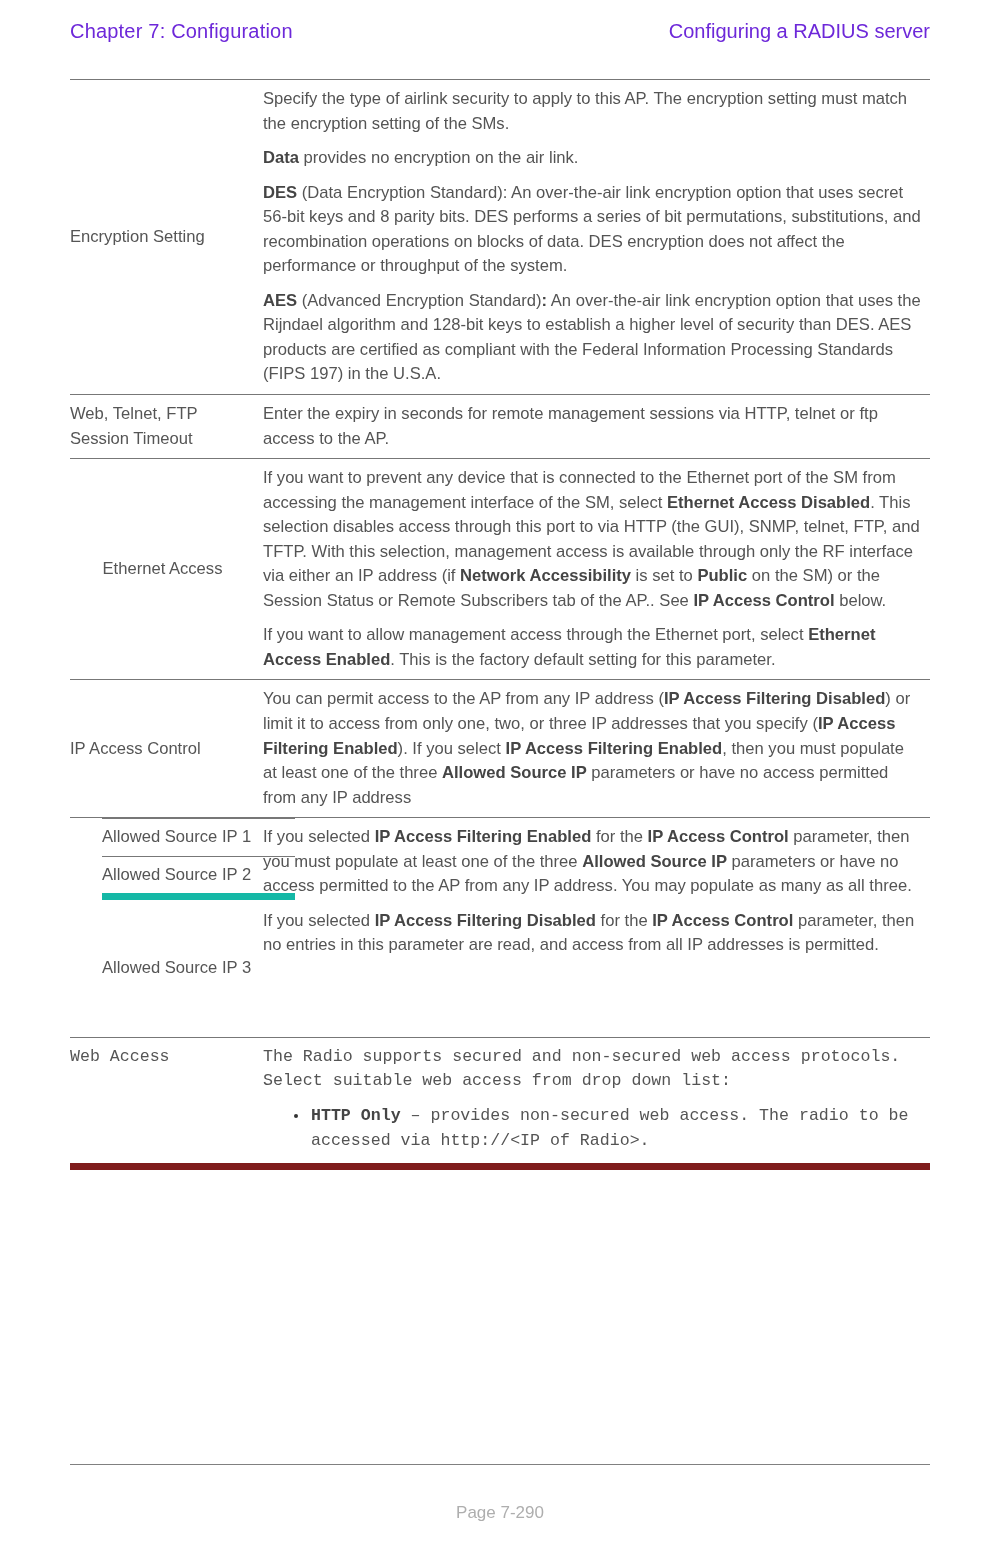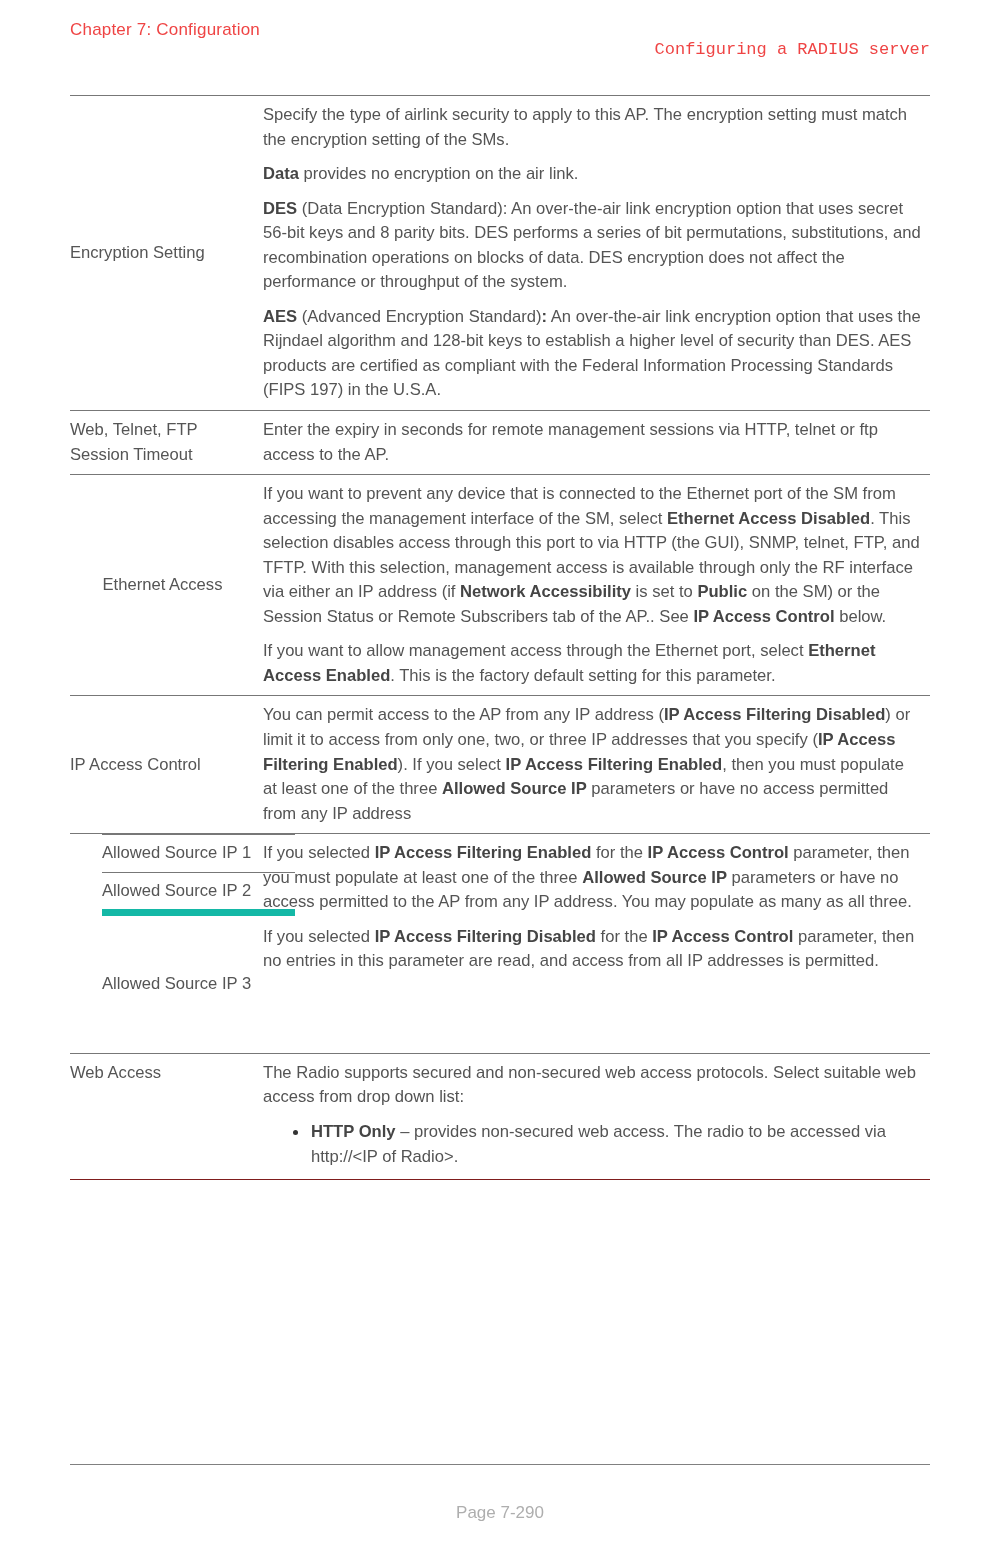--- a/index.html
+++ b/index.html
@@ -13,51 +13,50 @@
     color: #545454;
     position: relative;
     height: 1555px;
   }
   .page {
     padding: 20px 70px 0 70px;
   }
   .header {
     display: flex;
     justify-content: space-between;
-    font-size: 17px;
-    color: #ef4444;
+    font-size: 20px;
+    color: #6d28d9;
     padding-bottom: 36px;
-    flex-direction: column;
   }
   .header .left {
     letter-spacing: 0.2px;
   }
   .header .right {
     text-align: right;
-    font-family: Liberation Mono, monospace;
   }
   .tbl {
     width: 100%;
     border-collapse: collapse;
     font-size: 16.6px;
     line-height: 1.48;
   }
   .tbl td {
     vertical-align: top;
     padding: 7px 8px 7px 0;
   }
   .tbl .col-label {
     width: 185px;
     color: #555;
   }
   .top-border td {
     border-top: 1px solid #777;
   }
   .bot-border td {
-    border-bottom: 1px solid #7f1d1d;
+    border-bottom: 7px solid #7f1d1d;
+    font-family: Liberation Mono, monospace;
   }
   
   .subtbl {
     width: 100%;
     border-collapse: collapse;
     margin-left: 32px;
   }
   .subtbl td {
     padding: 6px 0;
   }

